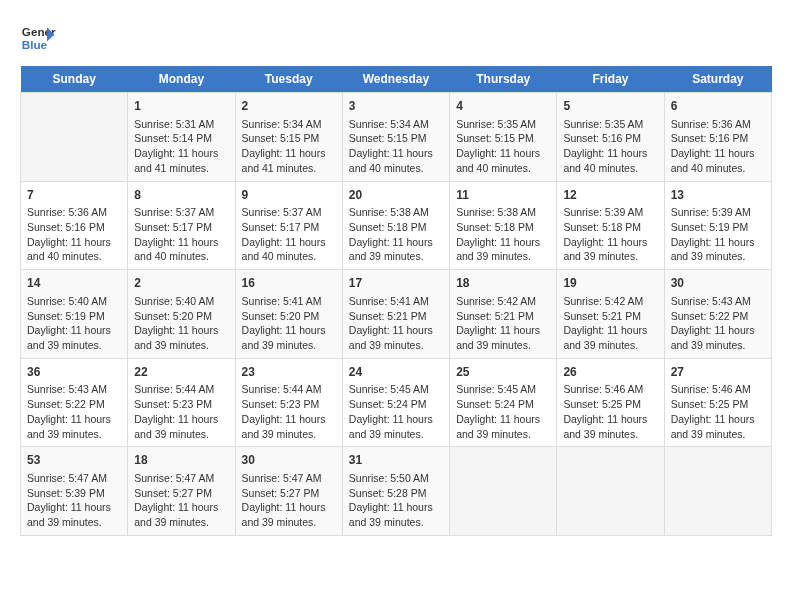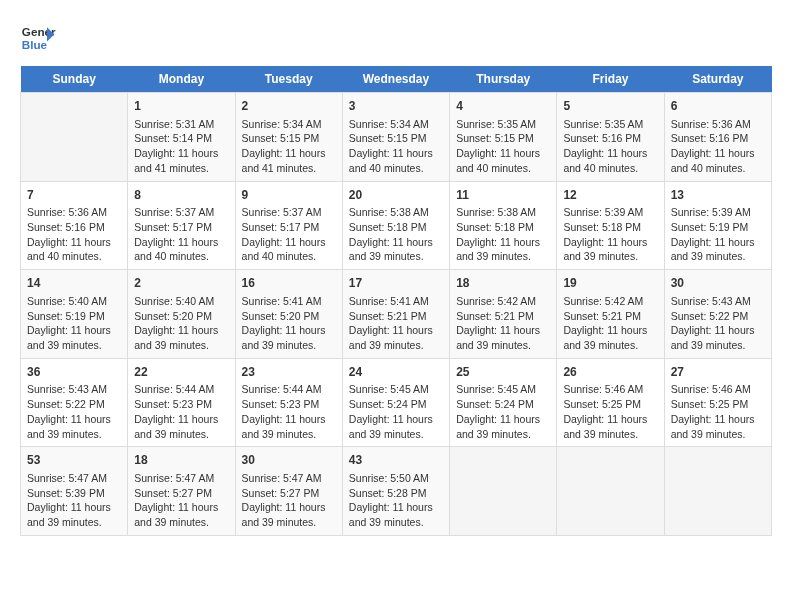--- a/index.html
+++ b/index.html
@@ -291,21 +291,21 @@
           <div>Sunset: 5:27 PM</div>
           <div>Daylight: 11 hours and 39 minutes.</div>
         </td>
         <td>
           <span class="day-num">30</span>
           <div>Sunrise: 5:47 AM</div>
           <div>Sunset: 5:27 PM</div>
           <div>Daylight: 11 hours and 39 minutes.</div>
         </td>
         <td>
-          <span class="day-num">43</span>
+          <span class="day-num">31</span>
           <div>Sunrise: 5:50 AM</div>
           <div>Sunset: 5:28 PM</div>
           <div>Daylight: 11 hours and 39 minutes.</div>
         </td>
         <td class="empty-cell"></td>
         <td class="empty-cell"></td>
         <td class="empty-cell"></td>
       </tr>
     </tbody>
 </table>

